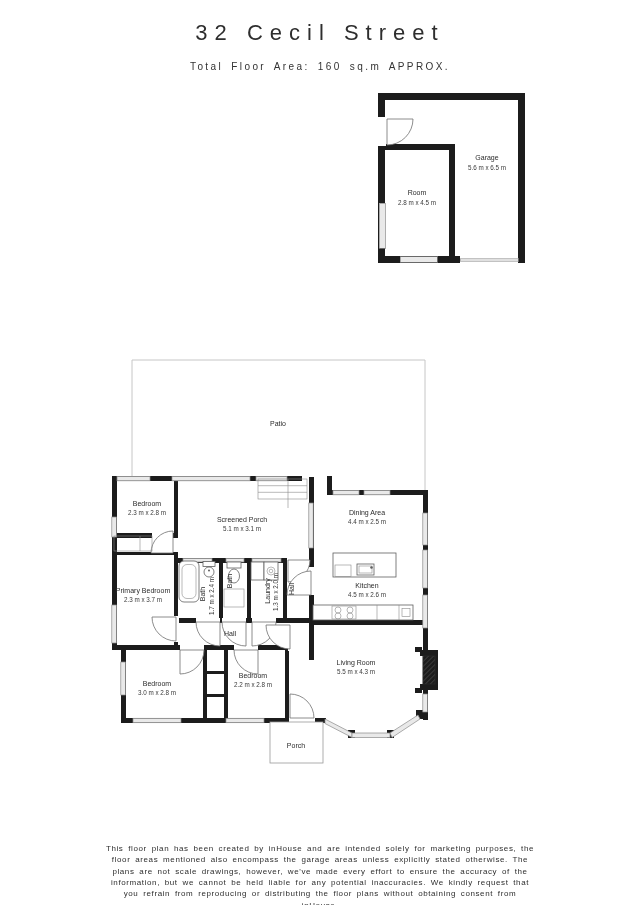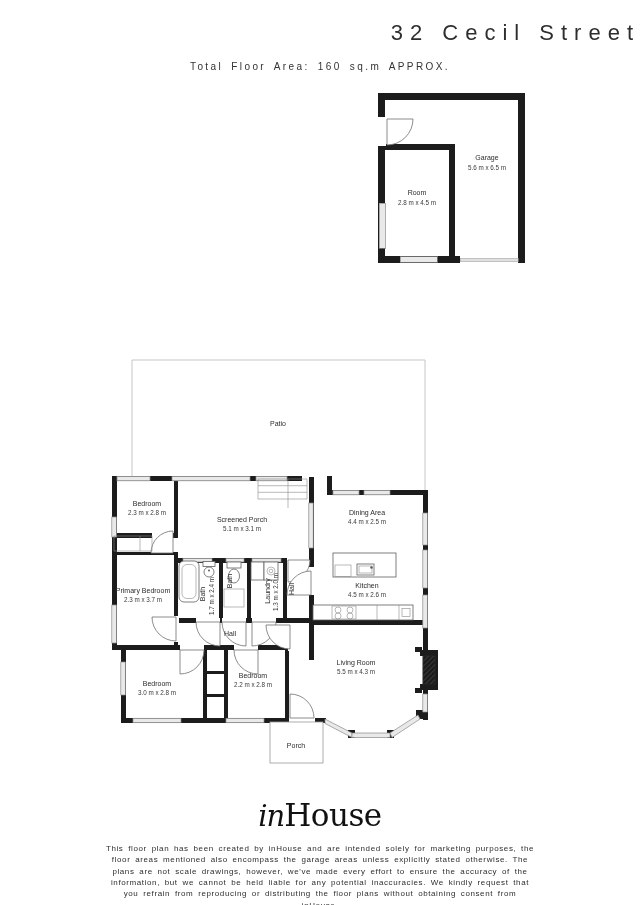--- a/index.html
+++ b/index.html
@@ -1,18 +1,18 @@
 <!DOCTYPE html>
 <html><head>
 <meta charset="utf-8">
 <style>
   html,body{margin:0;padding:0;background:#fff;}
   #page{position:relative;width:640px;height:905px;background:#ffffff;overflow:hidden;
         font-family:"Liberation Sans",sans-serif;}
-  .title{position:absolute;top:20px;left:0;width:640px;text-align:right;
+  .title{position:absolute;top:20px;left:0;width:640px;text-align:center;
          font-size:22px;font-weight:400;letter-spacing:7px;color:#2e2e2e;}
   .subtitle{position:absolute;top:61px;left:0;width:640px;text-align:center;
          font-size:10px;letter-spacing:2.4px;word-spacing:3px;color:#333;}
   svg{position:absolute;top:0;left:0;}
   .wall{fill:#1c1c1c;}
   .win{fill:#e9e9e9;stroke:#8a8a8a;stroke-width:0.7;}
   .gap{fill:#ffffff;}
   .door{fill:#ffffff;stroke:#707070;stroke-width:0.8;}
   .fix{fill:#ffffff;stroke:#5f5f5f;stroke-width:0.8;}
   .fixthin{fill:none;stroke:#8a8a8a;stroke-width:0.6;}
@@ -244,17 +244,16 @@
       <text class="lbl" x="230" y="636">Hall</text>
       <text class="lbl" x="157" y="686">Bedroom</text>
       <text class="dim" x="157" y="695">3.0 m x 2.8 m</text>
       <text class="lbl" x="253" y="678">Bedroom</text>
       <text class="dim" x="253" y="687">2.2 m x 2.8 m</text>
       <text class="lbl" x="356" y="665">Living Room</text>
       <text class="dim" x="356" y="674">5.5 m x 4.3 m</text>
     </g>
   </svg>
 
-  <div class="logo"><span class="in">in</span><span class="house">House</span></div>
 
   <div class="disclaimer">This floor plan has been created by inHouse and are intended solely for marketing purposes, the floor areas mentioned also encompass the garage areas unless explicitly stated otherwise. The plans are not scale drawings, however, we've made every effort to ensure the accuracy of the information, but we cannot be held liable for any potential inaccuracies. We kindly request that you refrain from reproducing or distributing the floor plans without obtaining consent from inHouse.</div>
 
 </div>
 
 </body></html>

